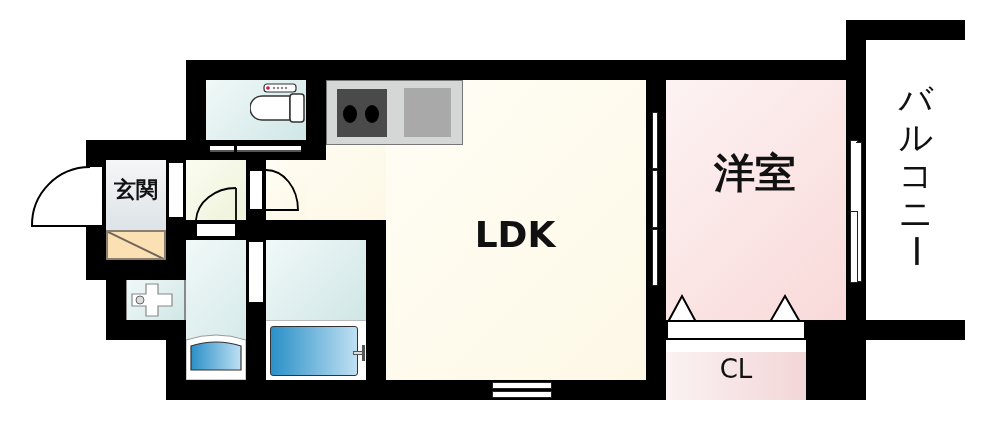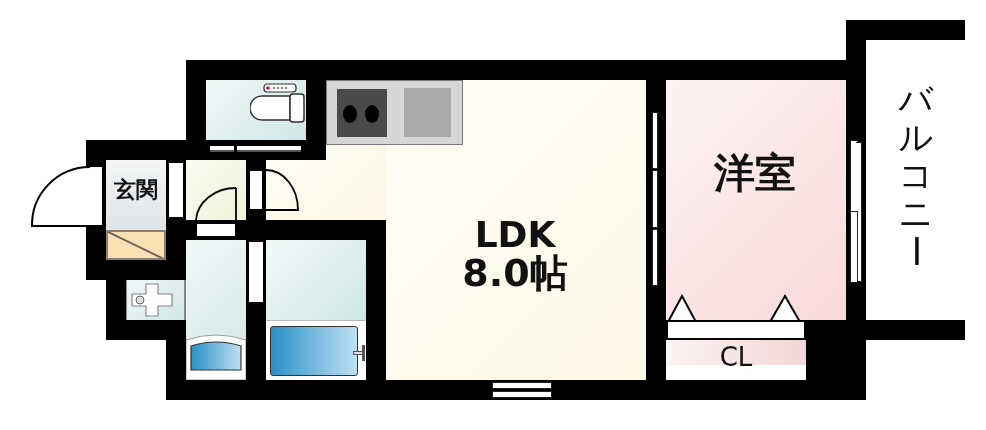--- a/index.html
+++ b/index.html
@@ -38,21 +38,20 @@
 <div class="abs wall" style="left:166px;top:380px;width:700px;height:20px;"></div>
 <div class="abs wall" style="left:186px;top:60px;width:20px;height:100px;"></div>
 <div class="abs wall" style="left:846px;top:60px;width:20px;height:340px;"></div>
 
 <div class="abs room-ldk" style="left:386px;top:80px;width:260px;height:300px;"></div>
 <div class="abs room-ldk" style="left:306px;top:80px;width:80px;height:140px;"></div>
 <div class="abs room-ldk" style="left:266px;top:160px;width:40px;height:60px;"></div>
 
 <div class="abs label" style="left:440px;top:192px;width:150px;font-size:36px;margin-top:24px;">
   <div>LDK</div>
-  <div style="font-size:38px;">8.0帖</div>
 </div>
 
 <div class="abs win" style="left:492px;top:382px;width:60px;height:7px;"></div>
 <div class="abs win" style="left:492px;top:391px;width:60px;height:7px;"></div>
 
 <div class="abs wall" style="left:646px;top:60px;width:20px;height:340px;"></div>
 <div class="abs win" style="left:652px;top:112px;width:6px;height:57px;"></div>
 <div class="abs win" style="left:652px;top:170px;width:6px;height:58px;"></div>
 <div class="abs win" style="left:652px;top:229px;width:6px;height:57px;"></div>
 
@@ -64,21 +63,21 @@
 <div class="abs win" style="left:850px;top:140px;width:8px;height:72px;"></div>
 <div class="abs win" style="left:856px;top:142px;width:6px;height:140px;border-left:none;"></div>
 <div class="abs win" style="left:850px;top:211px;width:8px;height:72px;"></div>
 
 <svg class="abs" style="left:666px;top:290px;" width="140" height="32" viewBox="0 0 140 32">
   <polygon points="2,32 16,6 30,32" fill="#fff" stroke="#000" stroke-width="2"></polygon>
   <polygon points="104,32 119,6 134,32" fill="#fff" stroke="#000" stroke-width="2"></polygon>
 </svg>
 <div class="abs" style="left:666px;top:320px;width:140px;height:20px;background:#fff;border:2px solid #000;"></div>
 <div class="abs wall" style="left:806px;top:320px;width:60px;height:80px;"></div>
-<div class="abs room-cl" style="left:666px;top:340px;width:140px;height:25px;">
+<div class="abs room-cl" style="left:666px;top:352px;width:140px;height:48px;">
   <div class="abs label" style="left:0;top:4px;width:140px;font-size:26px;font-weight:normal;">CL</div>
 </div>
 
 <div class="abs wall" style="left:306px;top:60px;width:20px;height:100px;"></div>
 <div class="abs wall" style="left:186px;top:140px;width:140px;height:20px;"></div>
 <div class="abs room-aqua" style="left:206px;top:80px;width:100px;height:60px;"></div>
 <svg class="abs" style="left:250px;top:82px;" width="56" height="46" viewBox="0 0 56 46">
   <rect x="14" y="2" width="32" height="8" rx="3" fill="#fff" stroke="#333" stroke-width="1.2"></rect>
   <circle cx="18" cy="6" r="1.8" fill="#d0104c"></circle>
   <circle cx="24" cy="6" r="1.2" fill="#888"></circle>

